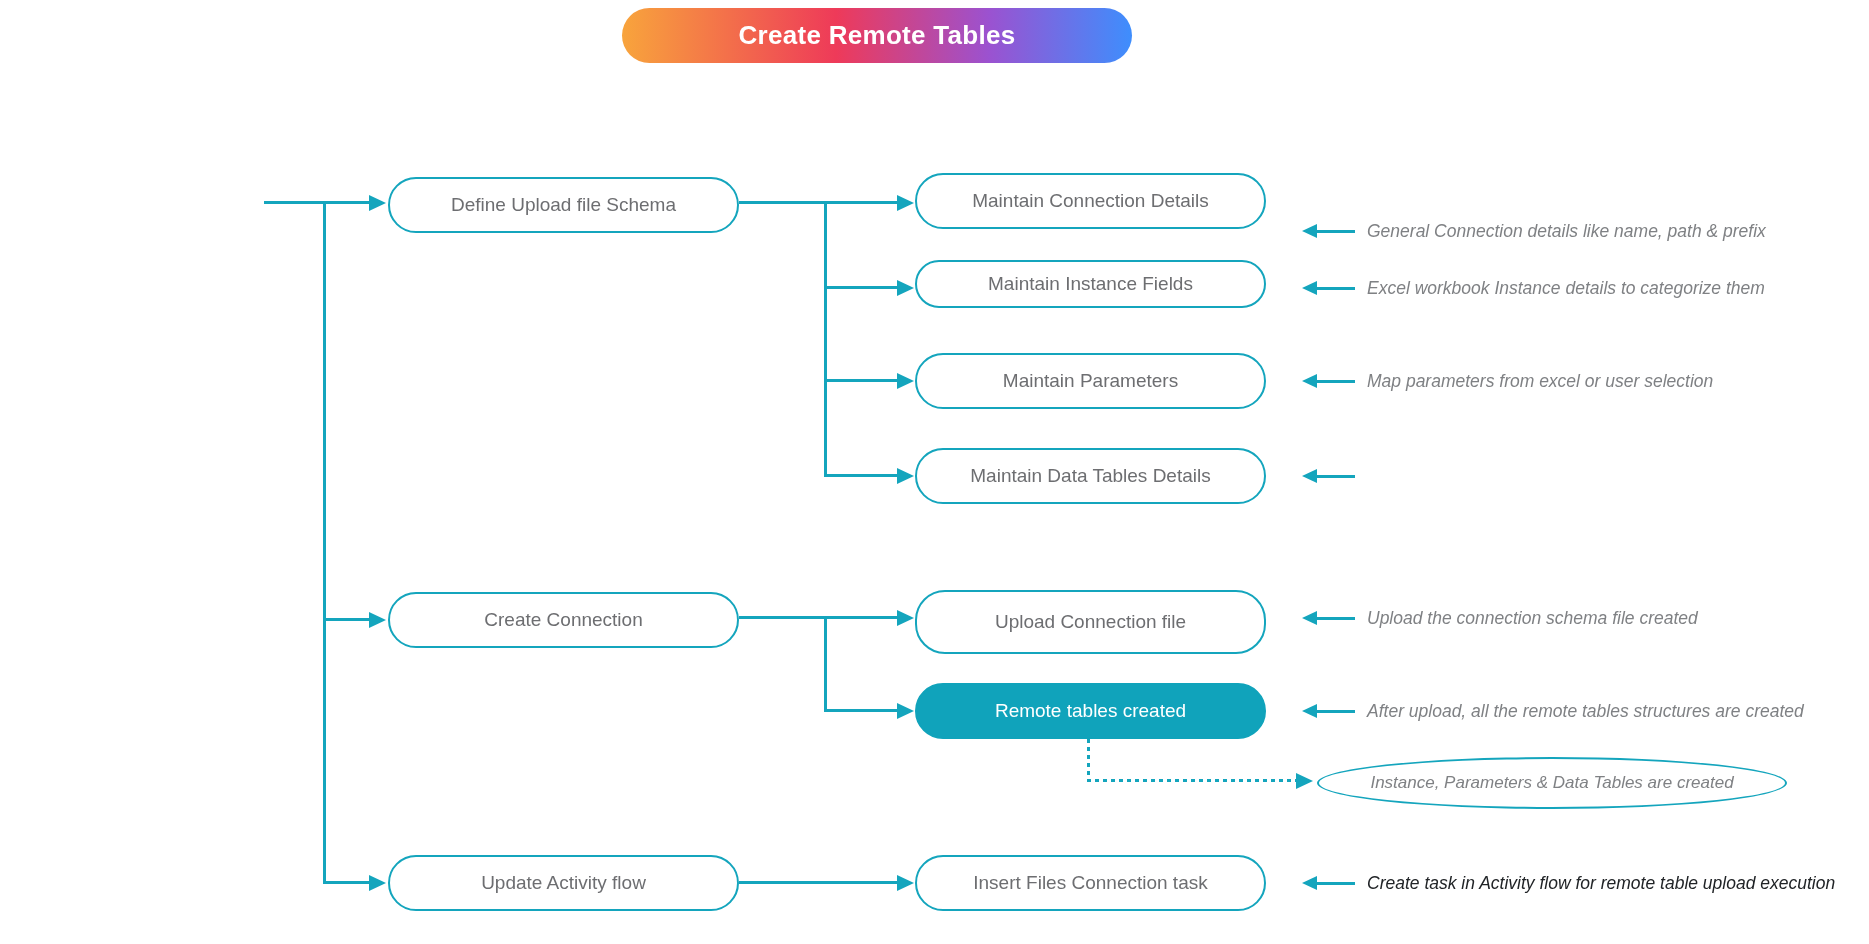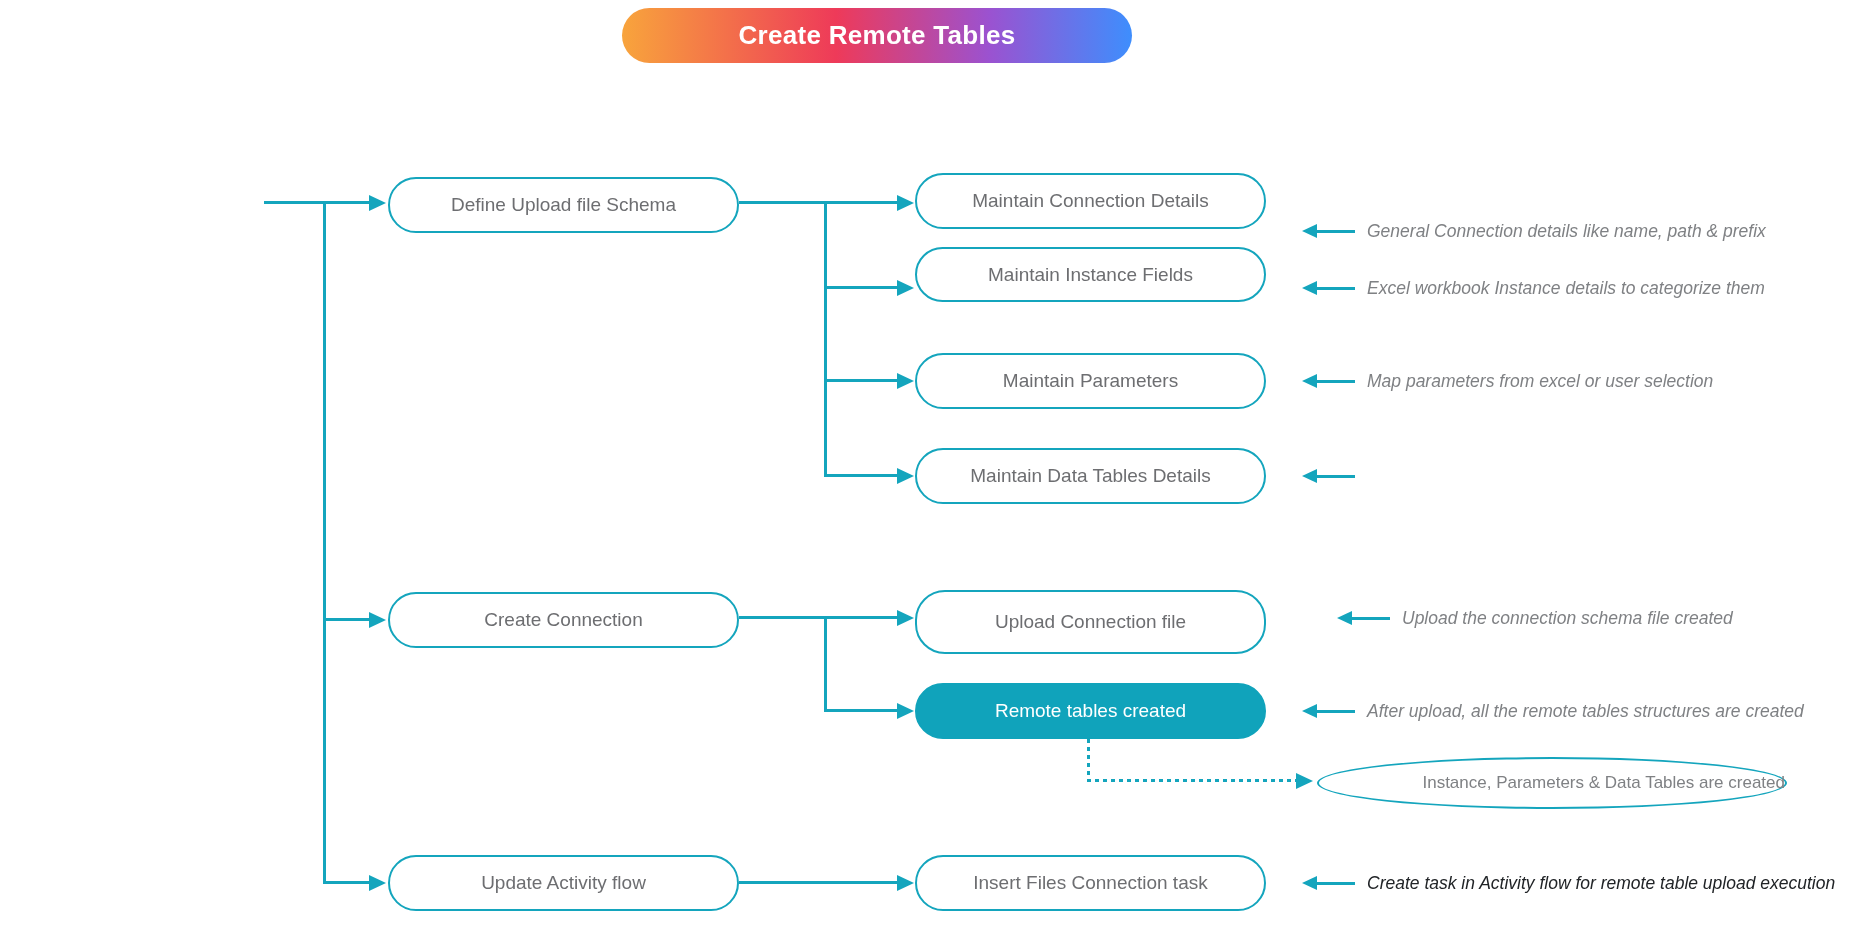--- a/index.html
+++ b/index.html
@@ -27,21 +27,21 @@
   .node{
     position:absolute;box-sizing:border-box;background:#fff;
     border:2.5px solid var(--teal);border-radius:30px;
     display:flex;align-items:center;justify-content:center;
     color:var(--node-text);font-size:19px;white-space:nowrap;
   }
   .node.root{font-size:21px;}
   .node.root .bold{font-weight:bold;}
   .node.filled{background:var(--teal-fill);border-color:var(--teal-fill);color:#fff;}
   .node.callout{
-    border-radius:50%;color:var(--annotation-text);font-size:17px;justify-content:flex-end;
+    border-radius:50%;font-style:italic;color:var(--annotation-text);font-size:17px;
   }
   .hline{position:absolute;height:3px;background:var(--teal);}
   .vline{position:absolute;width:3px;background:var(--teal);}
   .dot-h{position:absolute;height:3px;background:repeating-linear-gradient(90deg,var(--teal) 0 4px,transparent 4px 8px);}
   .dot-v{position:absolute;width:3px;background:repeating-linear-gradient(180deg,var(--teal) 0 4px,transparent 4px 8px);}
   .arr-r{position:absolute;width:0;height:0;
     border-top:8px solid transparent;border-bottom:8px solid transparent;
     border-left:17px solid var(--teal);}
   .ann{
     position:absolute;height:26px;display:flex;align-items:center;gap:12px;
@@ -68,21 +68,21 @@
   <div class="node" style="left:388px;top:592px;width:351px;height:56px;">
     <span>Create Connection</span>
   </div>
   <div class="node" style="left:388px;top:855px;width:351px;height:56px;">
     <span>Update Activity flow</span>
   </div>
 
   <div class="node" style="left:915px;top:173px;width:351px;height:56px;">
     <span>Maintain Connection Details</span>
   </div>
-  <div class="node" style="left:915px;top:247px;width:351px;height:55px;">
+  <div class="node" style="left:915px;top:260px;width:351px;height:48px;">
     <span>Maintain Instance Fields</span>
   </div>
   <div class="node" style="left:915px;top:353px;width:351px;height:56px;">
     <span>Maintain Parameters</span>
   </div>
   <div class="node" style="left:915px;top:448px;width:351px;height:56px;">
     <span>Maintain Data Tables Details</span>
   </div>
   <div class="node" style="left:915px;top:590px;width:351px;height:64px;">
     <span>Upload Connection file</span>
@@ -149,21 +149,21 @@
         <span class="ann-line"></span>
       </span>
     <span>Map parameters from excel or user selection</span>
   </div>
   <div class="ann" style="left:1302px;top:463px;">
     <span class="ann-arrow">
         <span class="ann-head"></span>
         <span class="ann-line"></span>
       </span>
   </div>
-  <div class="ann" style="left:1337px;top:605px;">
+  <div class="ann" style="left:1302px;top:605px;">
     <span class="ann-arrow">
         <span class="ann-head"></span>
         <span class="ann-line"></span>
       </span>
     <span>Upload the connection schema file created</span>
   </div>
   <div class="ann" style="left:1302px;top:698px;">
     <span class="ann-arrow">
         <span class="ann-head"></span>
         <span class="ann-line"></span>

